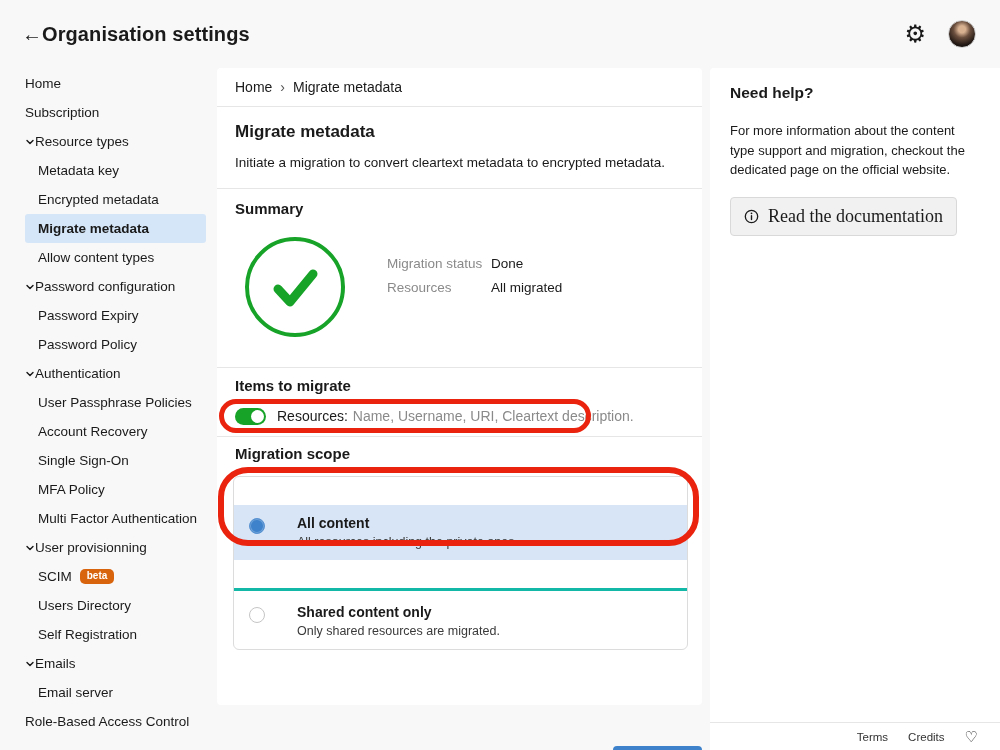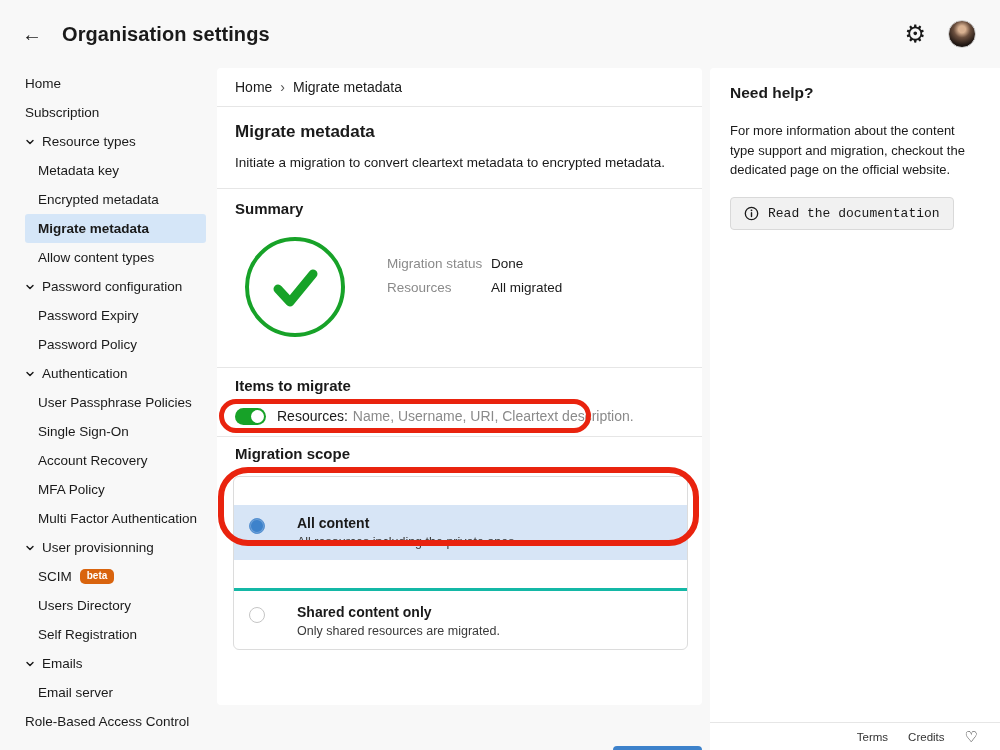--- a/index.html
+++ b/index.html
@@ -8,33 +8,33 @@
     font-family:"Liberation Sans","DejaVu Sans",sans-serif;
     background:var(--page-bg,#f8f8f8);
     color:#1a1a1a;
     position:relative;
   }
 
   
   .header { position:absolute; top:0; left:0; right:0; height:68px;
             display:flex; align-items:center; padding:0 24px 0 22px; }
   .back-arrow { font-size:20px; line-height:1; cursor:pointer; color:#1a1a1a; }
-  .app-title { font-size:20px; font-weight:700; margin-left:20px; letter-spacing:.1px; }
+  .app-title { font-size:20px; font-weight:700; letter-spacing:.1px; }
   .header-right { margin-left:auto; display:flex; align-items:center; gap:22px; }
   .gear { font-size:24px; line-height:1; cursor:pointer; }
   .avatar { width:28px; height:28px; border-radius:50%;
             background:radial-gradient(circle at 50% 32%, #d8b191 16%, #6b4f3e 38%, #201713 72%, #0d0a08 100%);
             border:1px solid #d0d0d0; cursor:pointer; }
 
   
   .sidebar { position:absolute; top:68px; left:0; width:217px; bottom:0; overflow:hidden; padding-top:1px; }
   .nav-row { height:29px; display:flex; align-items:center; margin:0 11px 0 25px;
              font-size:13.5px; color:#1a1a1a; cursor:pointer; border-radius:3px; white-space:nowrap; }
   .nav-row.child { padding-left:13px; }
-  .nav-row.section { gap:7px; }
+  .nav-row.section { }
   .nav-row.section .chev { display:flex; align-items:center; }
   .nav-row.selected { background:var(--sidebar-selected,#d5e6f8); font-weight:700; padding-left:13px; }
   .badge { background:var(--badge-orange,#d9640e); color:#fff; font-size:10px; font-weight:700;
            padding:2px 7px 2.5px; border-radius:5px; margin-left:8px; line-height:1; }
 
   
   .main-panel { position:absolute; left:217px; top:68px; width:485px; height:637px;
                 background:#fff; border-radius:4px; }
   .bc { height:39px; display:flex; align-items:center; gap:8px; padding:0 18px;
         border-bottom:1px solid #e6e6e6; font-size:14px; }
@@ -87,21 +87,21 @@
                  background:var(--accent-blue,#3d82cb); color:#fff; border:none; border-radius:4px;
                  font-family:inherit; font-size:14.5px; font-weight:600; cursor:pointer; }
 
   
   .help-panel { position:absolute; left:710px; top:68px; right:0; bottom:0;
                 background:#fff; border-radius:4px 0 0 0; padding:16px 20px; }
   .help-panel h3 { font-size:15.5px; font-weight:700; }
   .help-panel p { font-size:13px; line-height:1.5; margin-top:19px; width:252px; }
   .doc-btn { margin-top:17px; display:inline-flex; align-items:center; gap:9px;
              background:#f1f1f1; border:1px solid #d9d9d9; border-radius:4px;
-             padding:8px 13px; font-family:Liberation Mono, monospace; font-size:13px; color:#1a1a1a; cursor:pointer; }
+             padding:8px 13px; font-family:Liberation Serif, serif; font-size:18px; color:#1a1a1a; cursor:pointer; }
   .panel-footer { position:absolute; bottom:0; left:0; right:0; height:28px;
                   border-top:1px solid #e6e6e6; display:flex; align-items:center;
                   justify-content:flex-end; gap:20px; padding-right:22px; }
   .foot-link { font-size:11.5px; color:#333; cursor:pointer; }
   .heart { font-size:15px; line-height:1; cursor:pointer; color:#1a1a1a; }
 </style>
 </head>
 <body style="--accent-blue: #3d82cb; --selection-blue: #d7e5f6; --sidebar-selected: #d5e6f8; --green: #17a228; --red-annotation: #e9230e; --badge-orange: #d9640e; --gray-text: #8a8a8a; --page-bg: #f8f8f8;">
 
 <div class="header">
@@ -159,24 +159,24 @@
         <svg width="10" height="10" viewBox="0 0 10 10">
           <polyline points="2,3.5 5,6.6 8,3.5" fill="none" stroke="#1a1a1a" stroke-width="1.4" stroke-linecap="round" stroke-linejoin="round"></polyline>
         </svg>
       </span>
       <span>Authentication</span>
     </div>
     <div class="nav-row child">
       <span>User Passphrase Policies</span>
     </div>
     <div class="nav-row child">
+      <span>Account Recovery</span>
+    </div>
+    <div class="nav-row child">
       <span>Single Sign-On</span>
-    </div>
-    <div class="nav-row child">
-      <span>Account Recovery</span>
     </div>
     <div class="nav-row child">
       <span>MFA Policy</span>
     </div>
     <div class="nav-row child">
       <span>Multi Factor Authentication</span>
     </div>
     <div class="nav-row section">
       <span class="chev">
         <svg width="10" height="10" viewBox="0 0 10 10">

